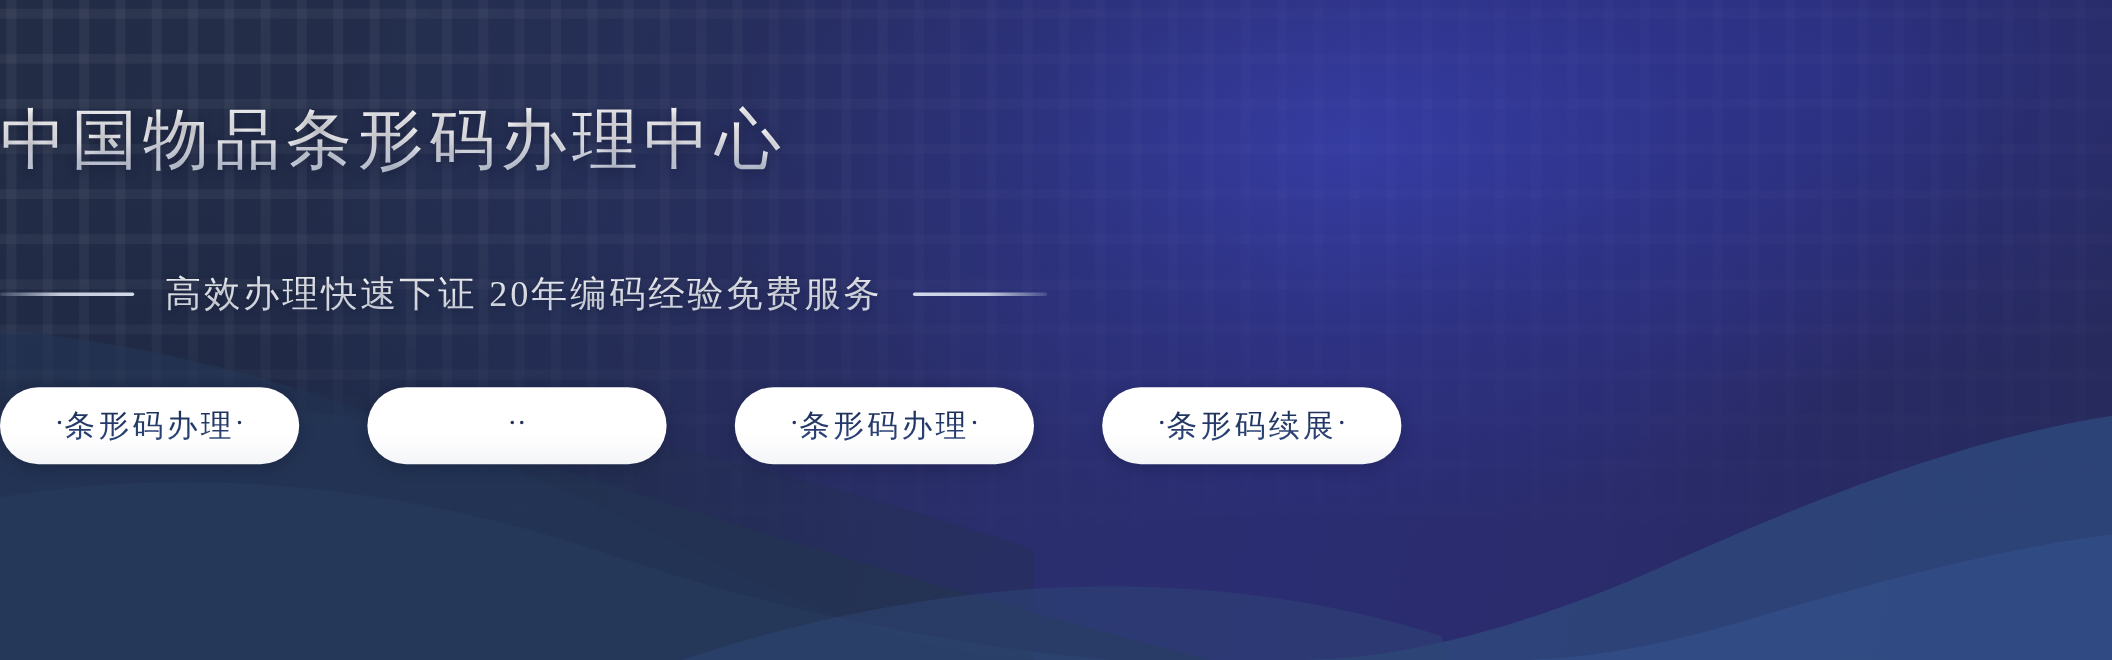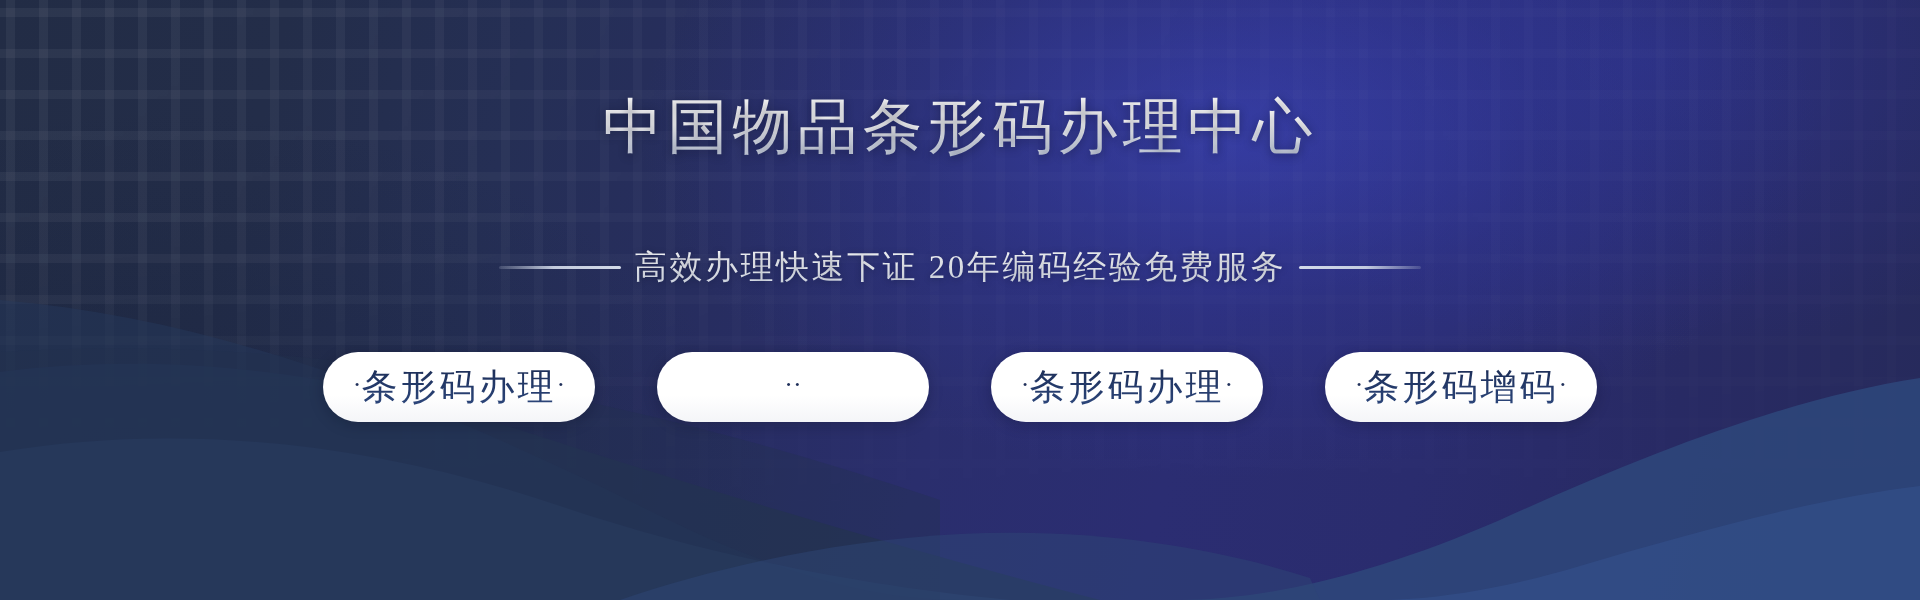--- a/index.html
+++ b/index.html
@@ -54,42 +54,42 @@
                linear-gradient(180deg, rgba(0,0,0,1) 0%, rgba(0,0,0,.9) 42%, rgba(0,0,0,.35) 68%, rgba(0,0,0,0) 86%);
     mask-composite:intersect;
   }
 
   .bg-waves{ position:absolute; inset:0; }
   .bg-waves svg{ display:block; width:1920px; height:600px; }
 
   
   .content{
     position:absolute; inset:0;
-    display:flex; flex-direction:column; align-items:center;
+    display:flex; flex-direction:column; align-items:flex-start;
   }
 
   .title{
     margin-top:96px;
     font-size:60px;
     line-height:1.05;
     letter-spacing:5px;
     font-weight:400;
     color:#fff;
     background:linear-gradient(180deg,#ffffff 0%,#ffffff 46%,#e3e8f2 72%,#c3ccdd 100%);
     -webkit-background-clip:text;
     background-clip:text;
     -webkit-text-fill-color:transparent;
     text-shadow:0 2px 10px rgba(10,14,36,.45);
     white-space:nowrap;
   }
 
   .subtitle-row{
     margin-top:86px;
     display:flex; align-items:center; justify-content:center;
-    gap:13px;
+    gap:28px;
     white-space:nowrap;
   }
   .deco-line{
     width:122px; height:3px; border-radius:2px;
   }
   .deco-line.left{
     background:linear-gradient(90deg, rgba(196,205,221,.18) 0%, rgba(208,216,231,.92) 45%, rgba(214,222,236,.98) 100%);
   }
   .deco-line.right{
     background:linear-gradient(270deg, rgba(196,205,221,.18) 0%, rgba(208,216,231,.92) 45%, rgba(214,222,236,.98) 100%);
@@ -112,21 +112,21 @@
   }
   .pill{
     width:272px; height:70px;
     border-radius:40px;
     background:linear-gradient(180deg,#ffffff 0%,#ffffff 62%,#f4f5f8 100%);
     display:flex; align-items:center; justify-content:center;
     box-shadow:0 3px 14px rgba(8,12,30,.26);
     cursor:pointer;
   }
   .pill-text{
-    font-size:36px;
+    font-size:28px;
     letter-spacing:3px;
     color:#20305a;
     background:linear-gradient(180deg,#1b2b52 0%,#243a6a 48%,#2f4a80 100%);
     -webkit-background-clip:text;
     background-clip:text;
     -webkit-text-fill-color:transparent;
     white-space:nowrap;
   }
   .pill-dot{
     font-size:26px;
@@ -188,20 +188,20 @@
       </div>
 
       <div class="pill">
         <span class="pill-dot">·</span>
         <span class="pill-text">条形码办理</span>
         <span class="pill-dot">·</span>
       </div>
 
       <div class="pill">
         <span class="pill-dot">·</span>
-        <span class="pill-text">条形码增码</span>
+        <span class="pill-text">条形码续展</span>
         <span class="pill-dot">·</span>
       </div>
 
     </div>
 
   </div>
 </div>
 
 </body></html>

